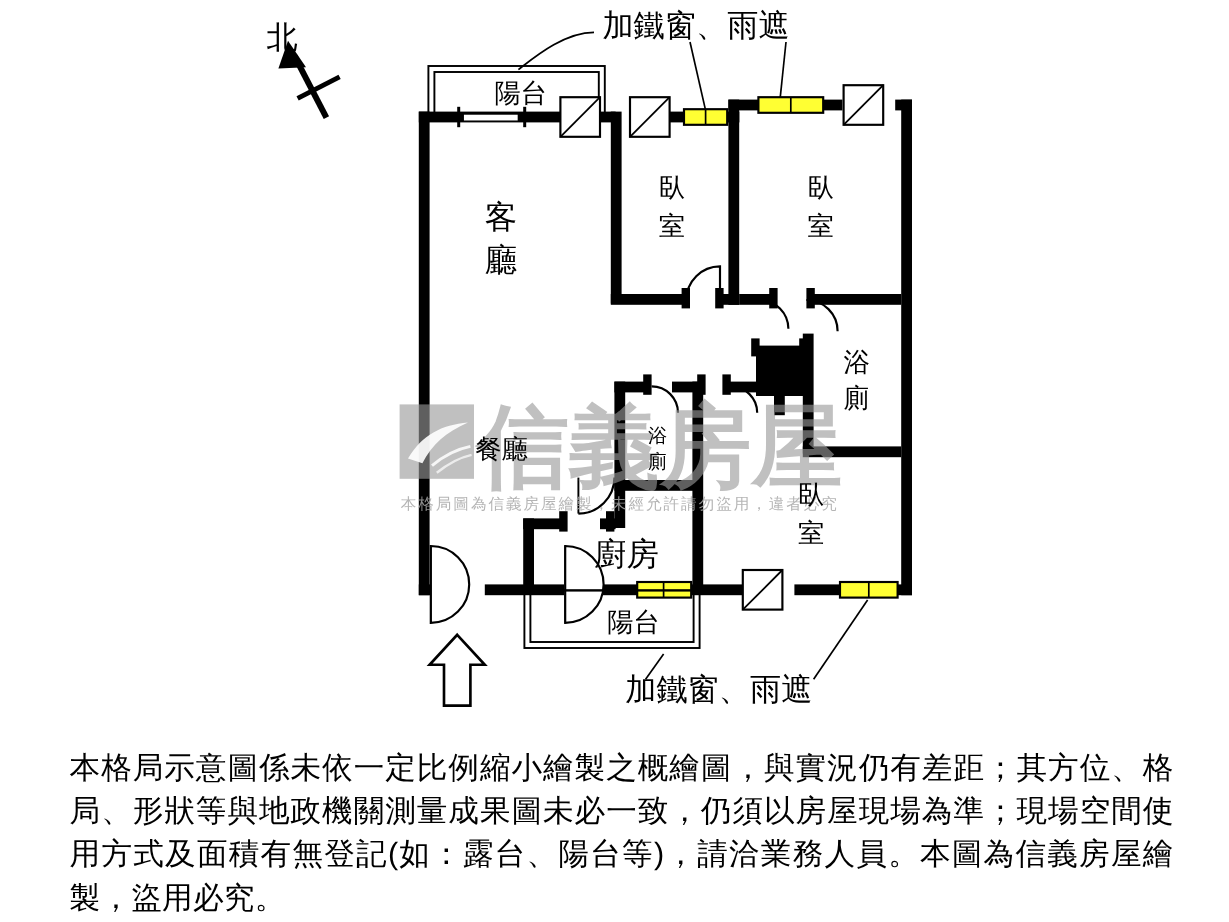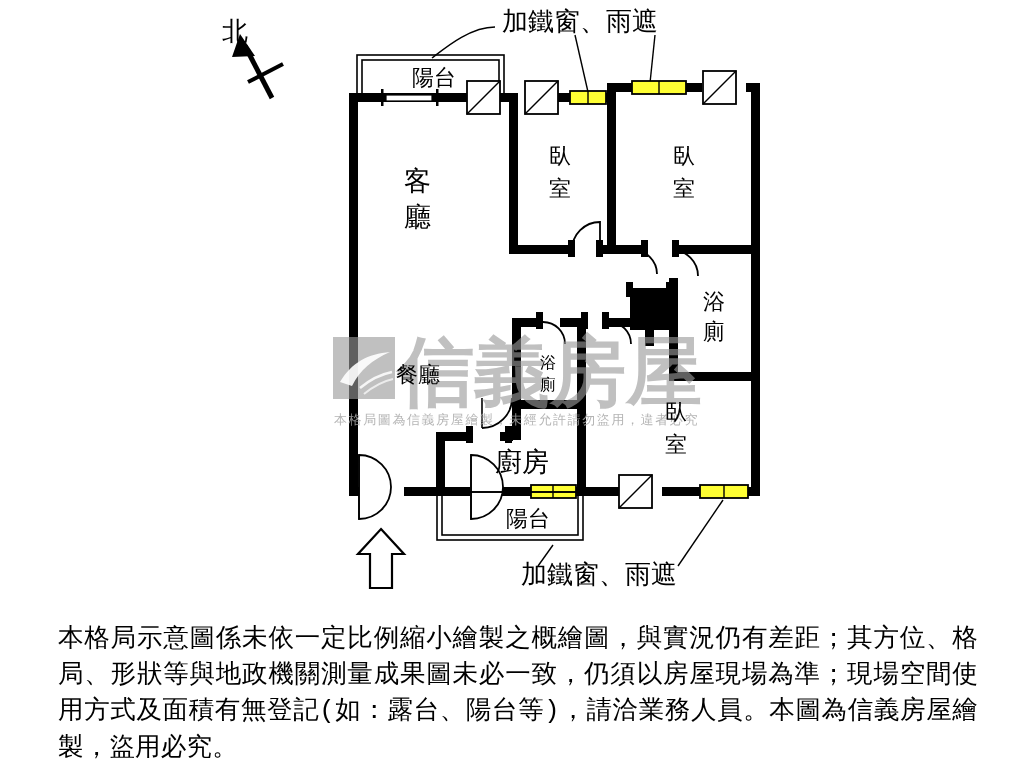--- a/index.html
+++ b/index.html
@@ -22,21 +22,21 @@
   #plan-svg {
     position: absolute;
     left: 0;
     top: 0;
   }
   .disclaimer {
     position: absolute;
     left: 58px;
     top: 622px;
     width: 920px;
-    font-family: Liberation Mono, monospace;
+    font-family: Liberation Sans, sans-serif;
     font-size: 25.5px;
     line-height: 1.42;
     letter-spacing: 0.2px;
     color: #000000;
     text-align: justify;
     text-justify: inter-character;
   }
   .svg-label {
     font-family: "DejaVu Serif", "Liberation Serif", serif;
     fill: #000000;

